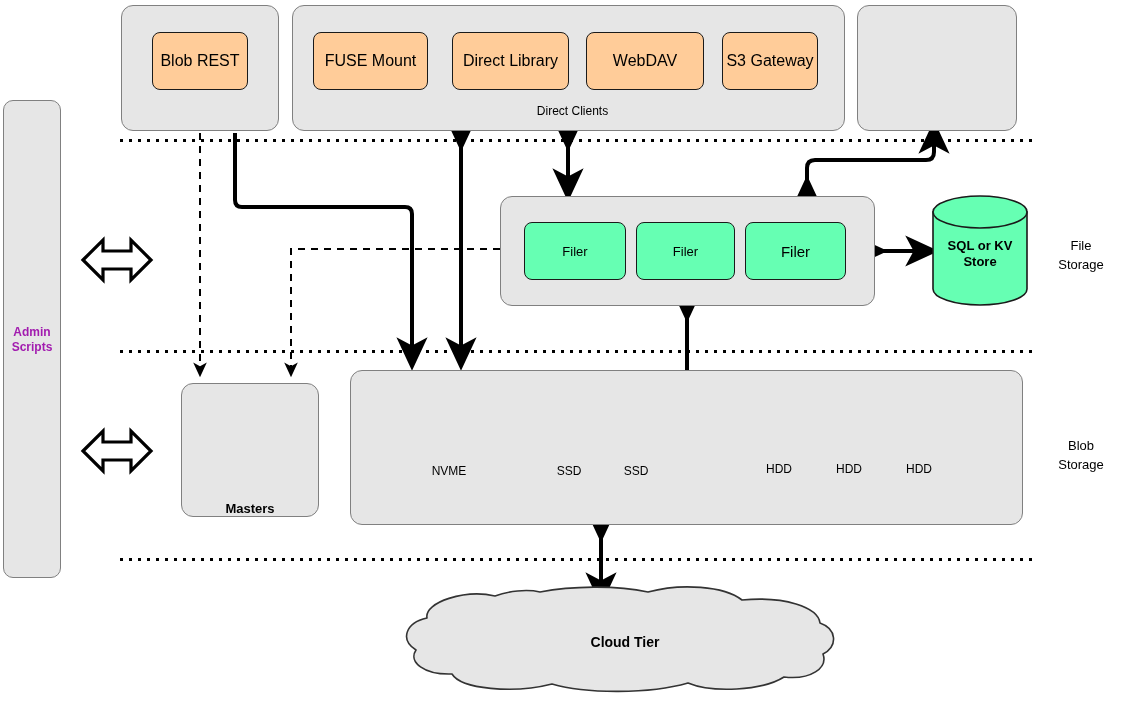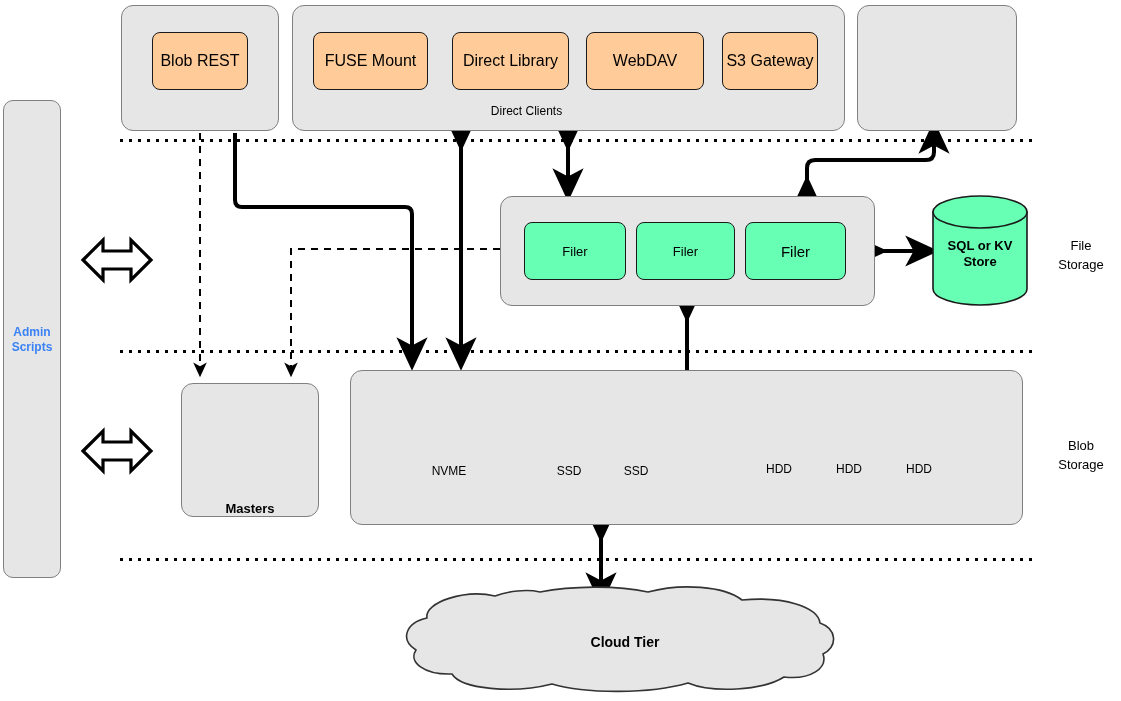--- a/index.html
+++ b/index.html
@@ -7,21 +7,21 @@
   #stage{position:relative;width:1121px;height:701px;overflow:hidden;background:#fff;}
   #svgroot{position:absolute;left:0;top:0;width:1121px;height:701px;}
 
   .node{position:absolute;box-sizing:border-box;display:flex;align-items:center;justify-content:center;}
   .grp{background:#e6e6e6;border:1px solid #808080;border-radius:12px;}
   .orange{background:#ffcc99;border:1px solid #1a1a1a;border-radius:8px;font-size:16px;color:#000;}
   .green{background:#66ffb3;border:1px solid #1a1a1a;border-radius:8px;font-size:13px;color:#000;}
   .grplabel{position:absolute;font-size:12px;color:#000;text-align:center;}
   .boldlabel{font-weight:bold;font-size:13px;color:#000;}
   .sidelabel{position:absolute;font-size:13px;color:#000000;text-align:center;line-height:19px;}
-  .adminlabel{position:absolute;font-weight:bold;font-size:12px;color:#3b82f6;text-align:center;line-height:15px;width:60px;}
+  .adminlabel{position:absolute;font-weight:bold;font-size:12px;color:#a21caf;text-align:center;line-height:15px;width:60px;}
 </style>
 </head>
 <body>
 
 <div id="stage">
 
   <svg id="svgroot" viewBox="0 0 1121 701" xmlns="http://www.w3.org/2000/svg">
     <defs>
       <marker id="ah" markerWidth="9" markerHeight="9" refX="5.2" refY="4.5" orient="auto">
         <path d="M0,0.6 L8.4,4.5 L0,8.4 L2.1,4.5 Z" fill="#000"></path>
@@ -169,21 +169,21 @@
     </div>
   <div class="node orange" style="left:452px;top:32px;width:117px;height:58px;">
       <span>Direct Library</span>
     </div>
   <div class="node orange" style="left:586px;top:32px;width:118px;height:58px;">
       <span>WebDAV</span>
     </div>
   <div class="node orange" style="left:722px;top:32px;width:96px;height:58px;">
       <span>S3 Gateway</span>
     </div>
-  <div class="grplabel" style="left:292px;top:104px;width:469px;"><span>Direct Clients</span></div>
+  <div class="grplabel" style="left:292px;top:104px;width:469px;padding-left:46px;"><span>Direct Clients</span></div>
 
   <div class="node grp" style="left:857px;top:5px;width:160px;height:126px;"></div>
 
   <div class="node grp" style="left:500px;top:196px;width:375px;height:110px;"></div>
   <div class="node green" style="left:524px;top:222px;width:102px;height:58px;">
       <span>Filer</span>
     </div>
   <div class="node green" style="left:636px;top:222px;width:99px;height:58px;">
       <span>Filer</span>
     </div>

